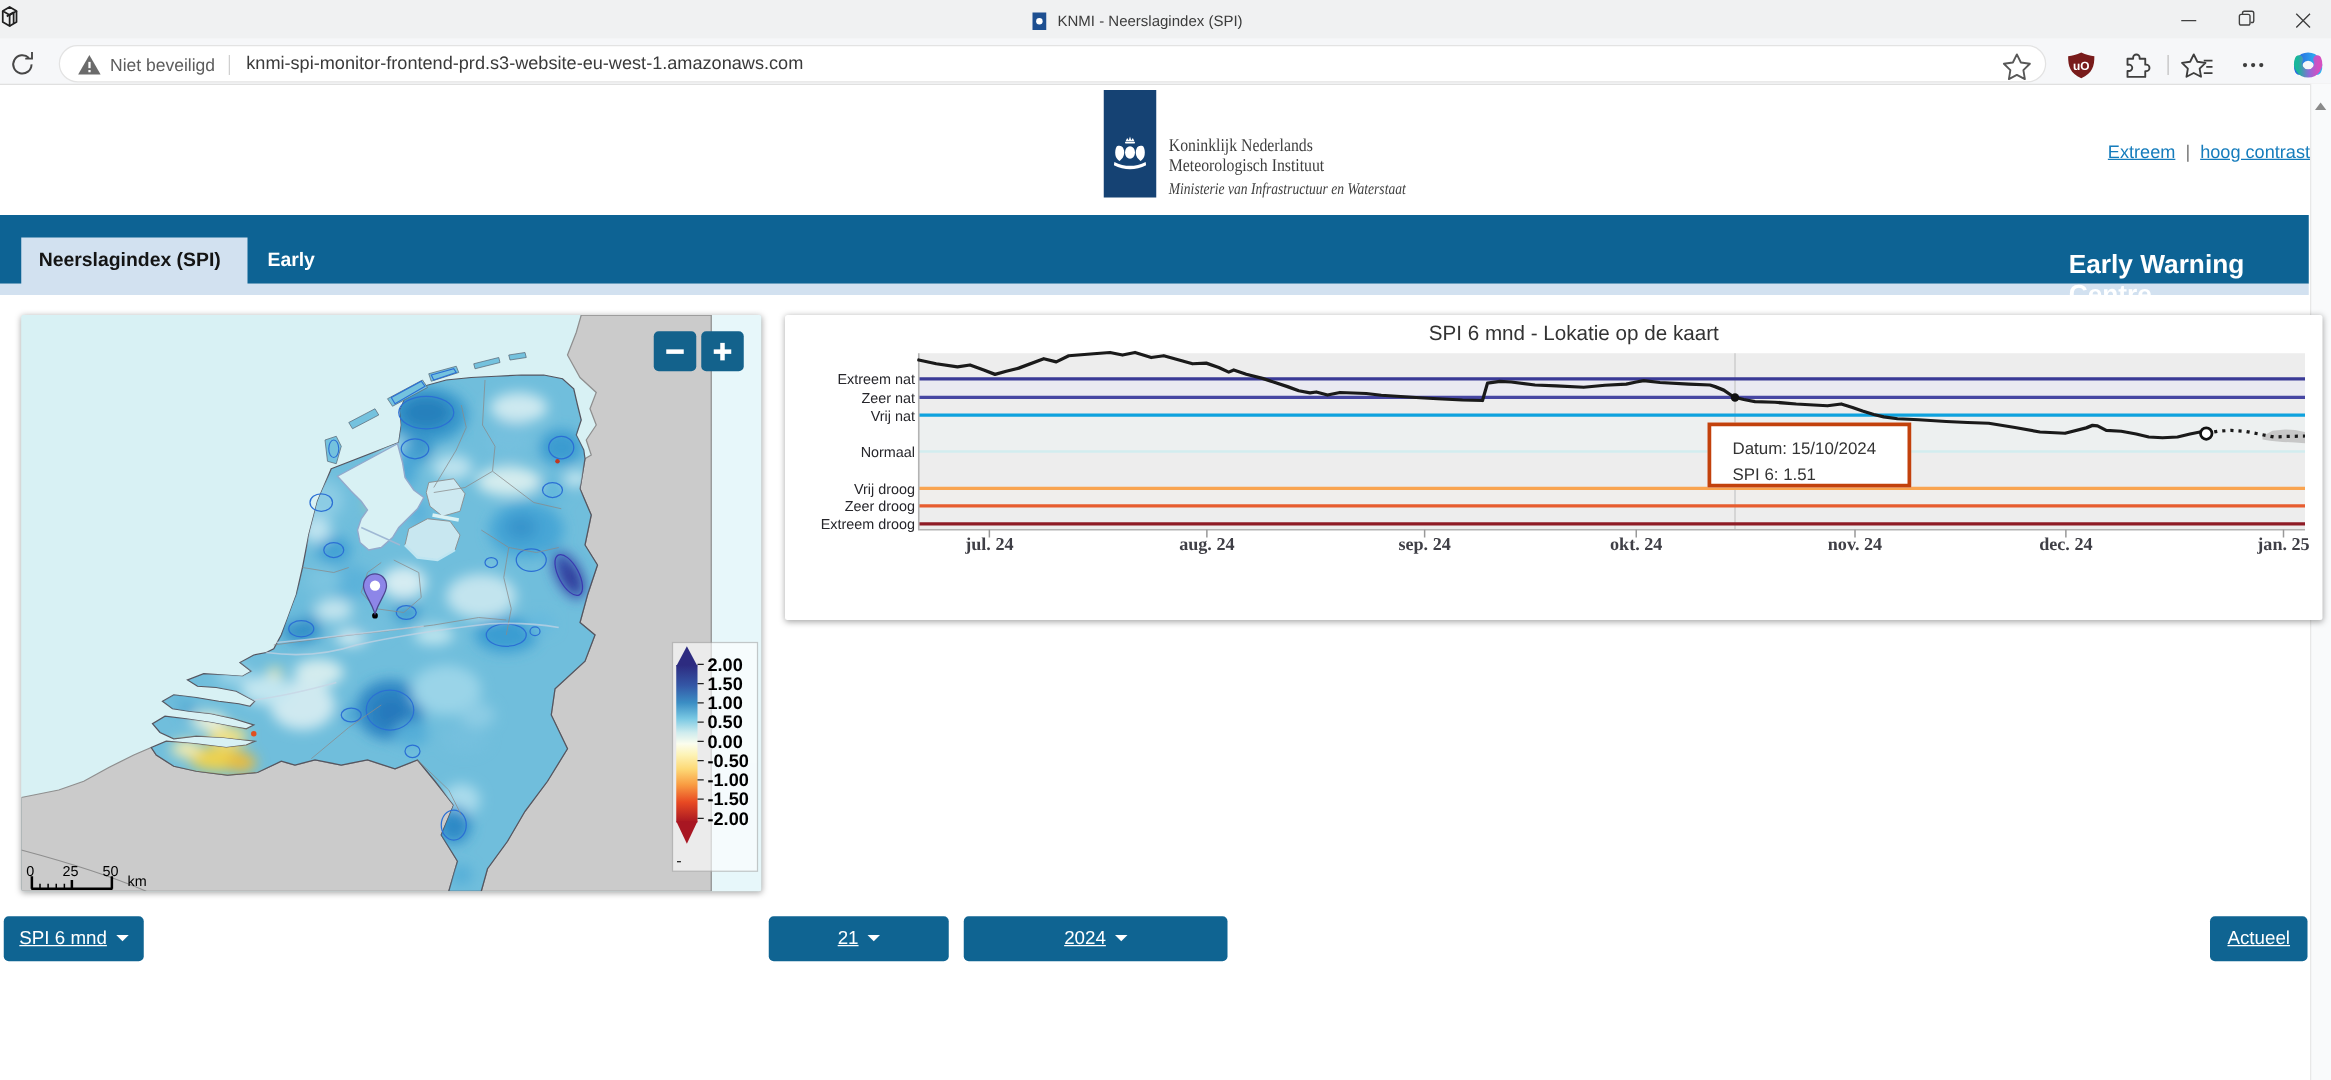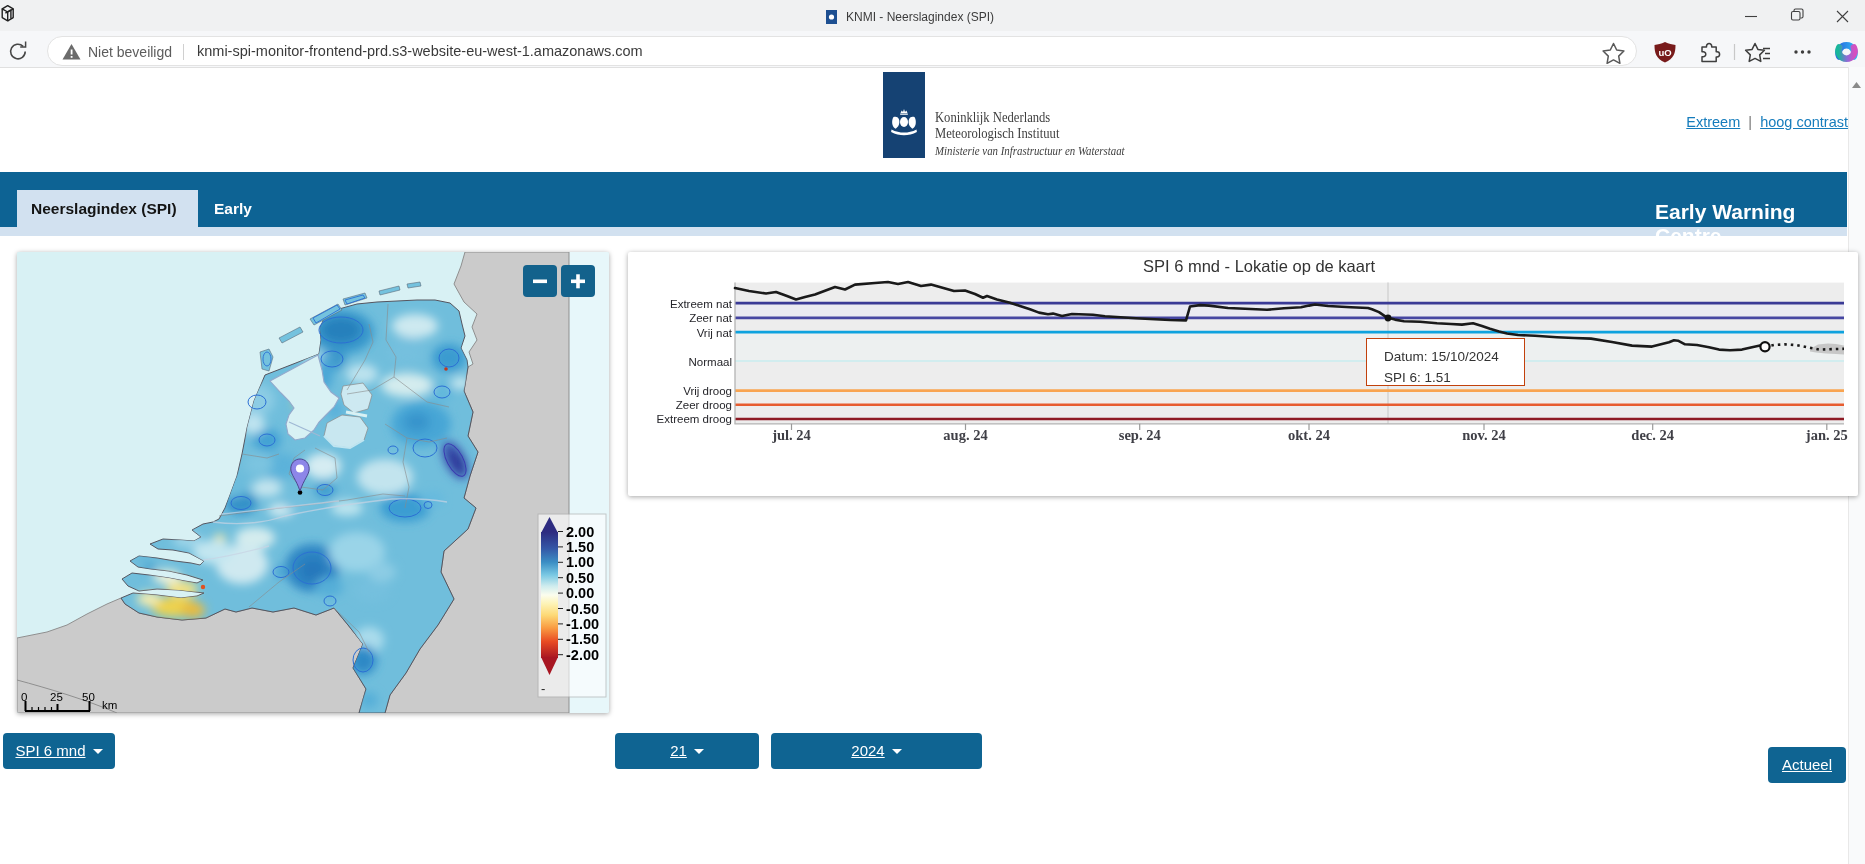--- a/index.html
+++ b/index.html
@@ -421,21 +421,21 @@
       <text x="305.5" y="188">aug. 24</text>
       <text x="479.7" y="188">sep. 24</text>
       <text x="649" y="188">okt. 24</text>
       <text x="824" y="188">nov. 24</text>
       <text x="992.7" y="188">dec. 24</text>
       <text x="1166.8" y="188">jan. 25</text>
     </g>
   </svg>
   </div>
 
-  <div class="abs" style="left:1366px;top:338px;width:157px;height:46px;background:#fff;border:1px solid #c2410c;">
+  <div class="abs" style="left:1366px;top:338px;width:157px;height:46px;background:#fff;border:3px solid #c2410c;">
     <div style="margin:7px 0 0 17px;font-size:13.5px;color:#333;line-height:21px;">Datum: 15/10/2024<br>SPI 6: 1.51</div>
   </div>
 
   <div class="btn" style="left:3px;width:112px;">SPI 6 mnd<span class="caret"></span></div>
   <div class="btn" style="left:615px;width:144px;">21<span class="caret"></span></div>
   <div class="btn" style="left:771px;width:211px;">2024<span class="caret"></span></div>
-  <div class="btn" style="left:1768px;width:78px;margin-top:14px;">Actueel</div>
+  <div class="btn" style="left:1768px;width:78px;">Actueel</div>
 </div>
 
 </body></html>

